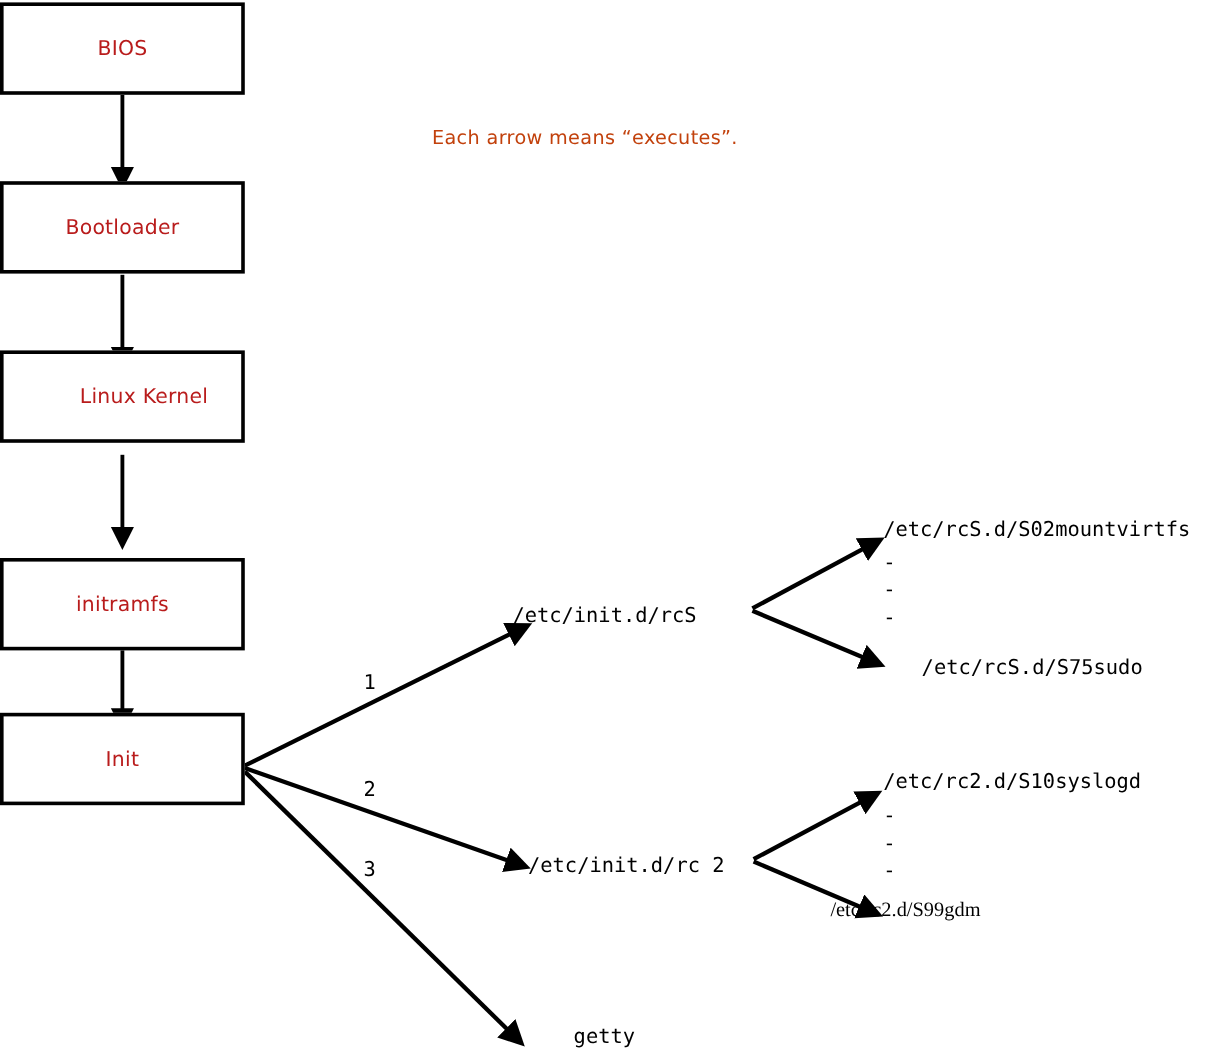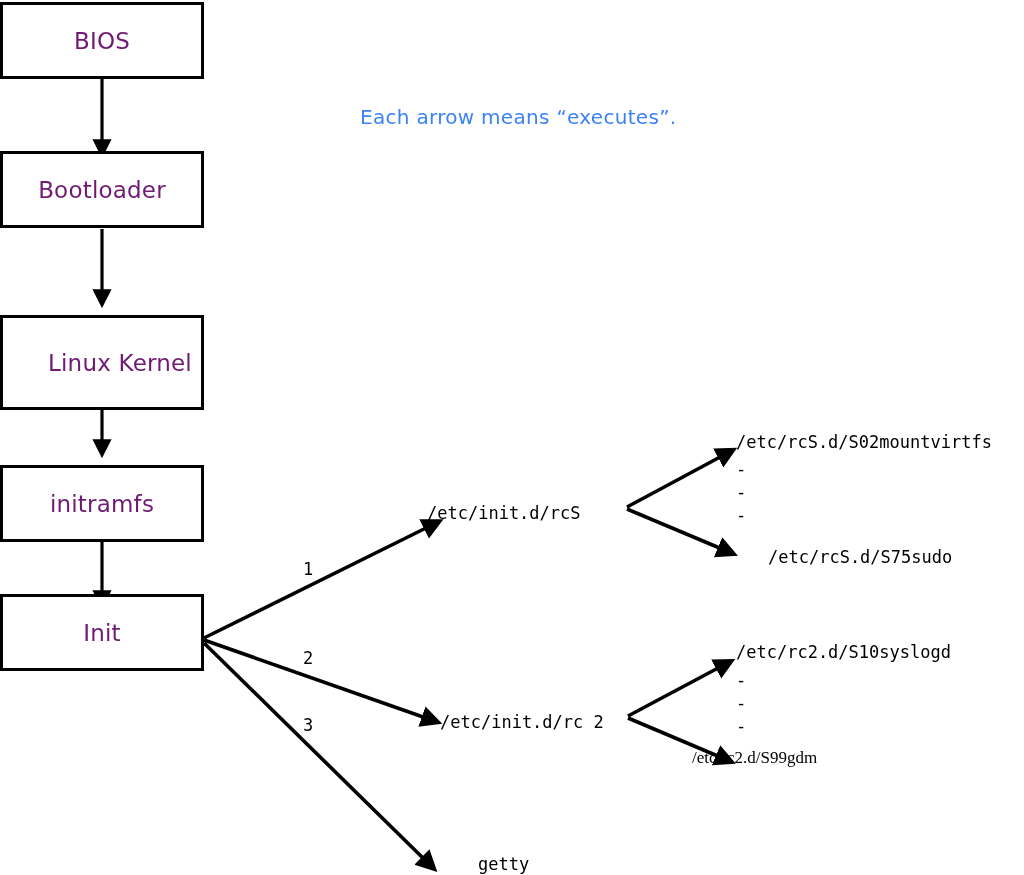--- a/index.html
+++ b/index.html
@@ -26,22 +26,22 @@
     position: absolute;
     box-sizing: border-box;
     border: 3px solid #000000;
     background: #ffffff;
     display: flex;
     align-items: center;
     justify-content: center;
   }
   .box-label {
     font-family: "DejaVu Sans", sans-serif;
-    font-size: 23px;
-    color: #701a75;
+    font-size: 17px;
+    color: #b91c1c;
     letter-spacing: 0.2px;
     white-space: nowrap;
   }
   .mono {
     position: absolute;
     font-family: "DejaVu Sans Mono", monospace;
     font-size: 17px;
     color: #000000;
     white-space: pre;
     line-height: 1;
@@ -50,22 +50,22 @@
   .num-label {
     position: absolute;
     font-family: "DejaVu Sans Mono", monospace;
     font-size: 17px;
     color: #000000;
     line-height: 1;
   }
   .note {
     position: absolute;
     font-family: "DejaVu Sans", sans-serif;
-    font-size: 20px;
-    color: #3b82f6;
+    font-size: 16px;
+    color: #c2410c;
     white-space: nowrap;
     letter-spacing: 0.3px;
   }
   .dash {
     position: absolute;
     font-family: "DejaVu Sans Mono", monospace;
     font-size: 17px;
     color: #000000;
     line-height: 1;
   }
@@ -107,21 +107,21 @@
   </svg>
 
   <div class="box" style="left:0px; top:2px; width:204px; height:77px;">
     <span class="box-label">BIOS</span>
   </div>
 
   <div class="box" style="left:0px; top:151px; width:204px; height:77px;">
     <span class="box-label">Bootloader</span>
   </div>
 
-  <div class="box" style="left:0px; top:315px; width:204px; height:95px;padding-left:36px;">
+  <div class="box" style="left:0px; top:292px; width:204px; height:77px;padding-left:36px;">
     <span class="box-label">Linux Kernel</span>
   </div>
 
   <div class="box" style="left:0px; top:465px; width:204px; height:77px;">
     <span class="box-label">initramfs</span>
   </div>
 
   <div class="box" style="left:0px; top:594px; width:204px; height:77px;">
     <span class="box-label">Init</span>
   </div>

